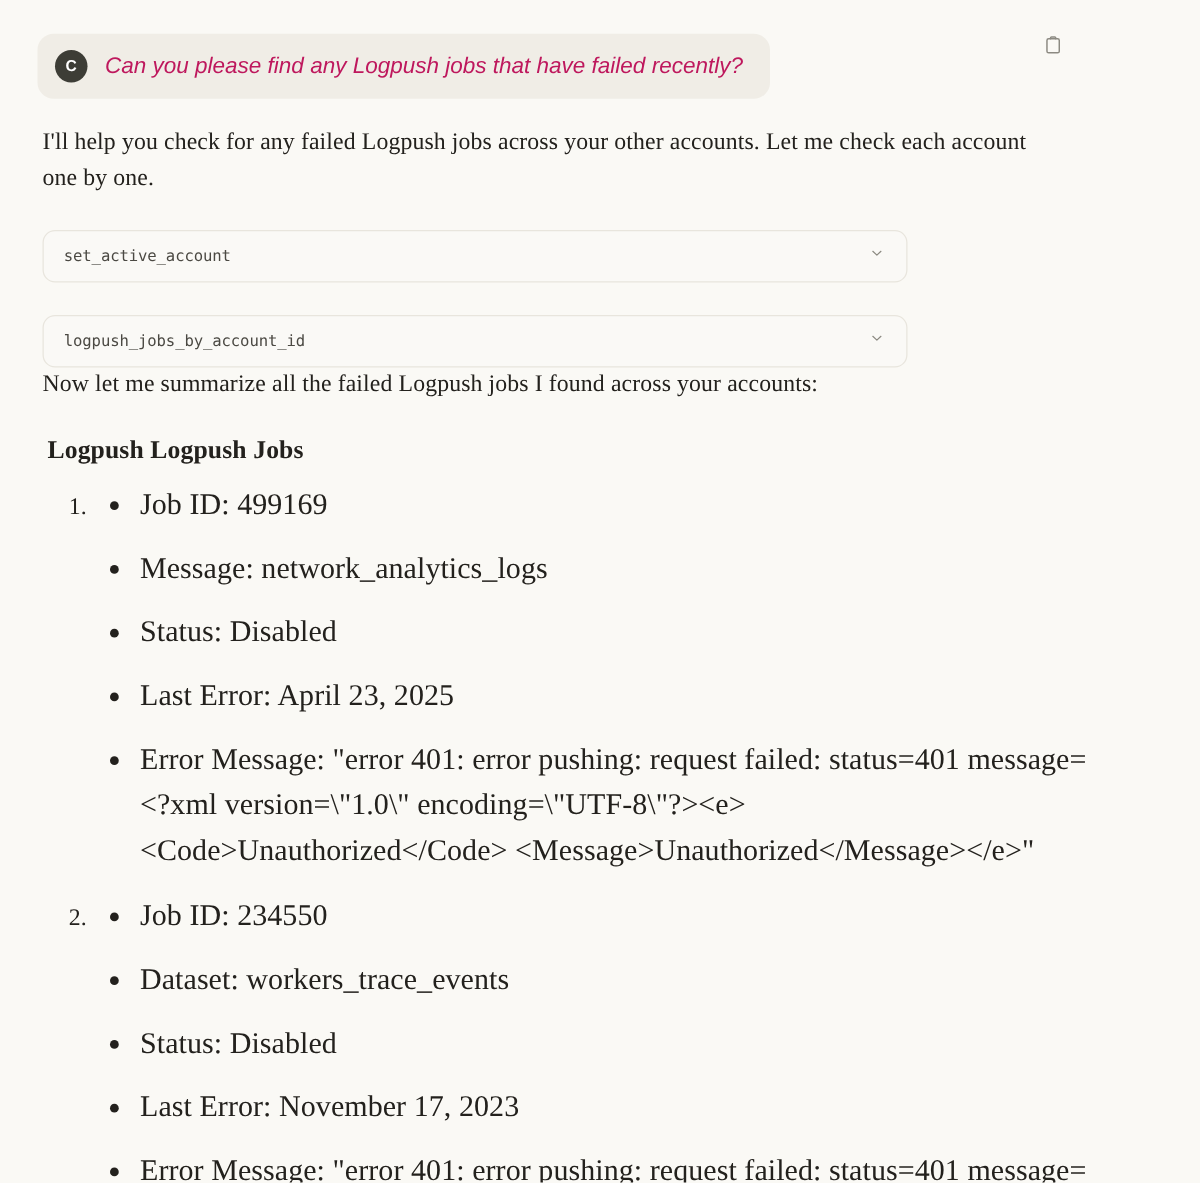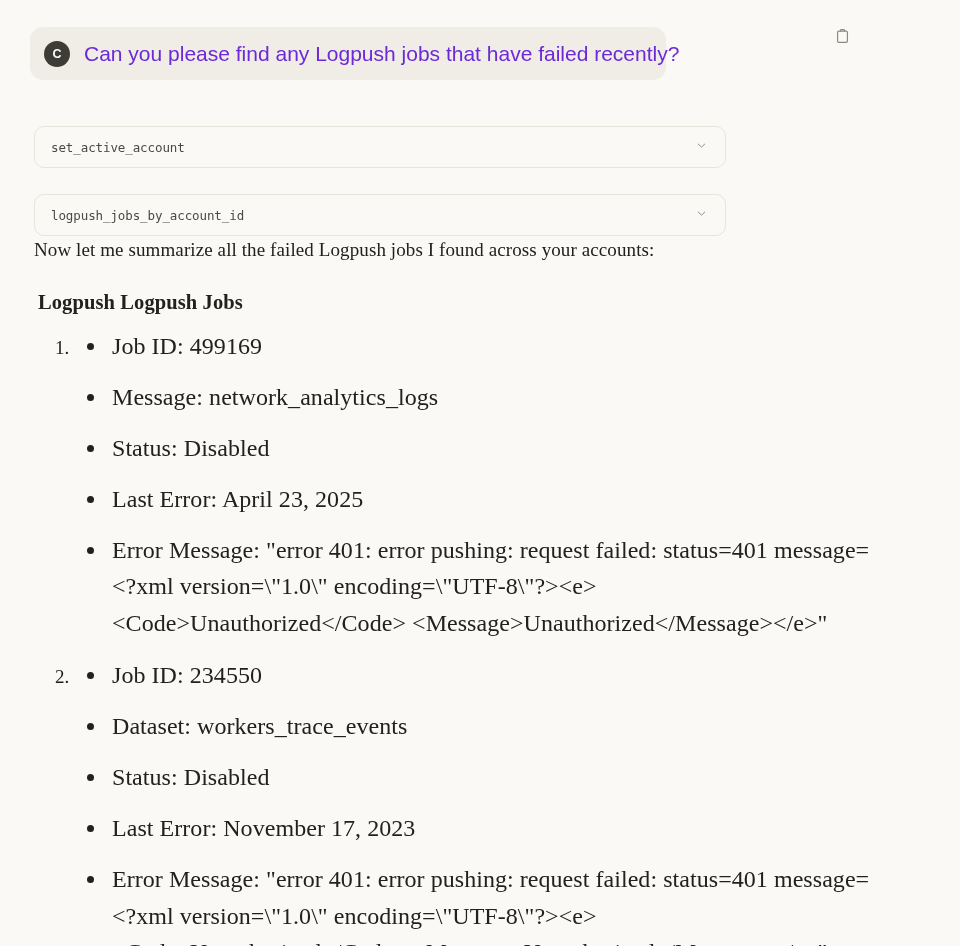--- a/index.html
+++ b/index.html
@@ -65,24 +65,25 @@
     font-size: 12.5px;
     font-weight: 700;
     display: flex;
     align-items: center;
     justify-content: center;
     letter-spacing: 0;
   }
   .bubble-text {
     margin-left: 14px;
     font-family: "Liberation Sans", sans-serif;
-    font-size: 21px;
+    font-size: 18px;
     line-height: 1.3;
-    color: #6d28d9;
+    color: #be185d;
     white-space: nowrap;
+    font-style: italic;
   }
 
   
   .content {
     position: absolute;
     top: 100px;
     left: 34px;
     width: 836px;
   }
   .para {
@@ -174,20 +175,21 @@
 
   <div class="user-row">
     <div class="bubble">
       <div class="avatar">C</div>
       <div class="bubble-text">Can you please find any Logpush jobs that have failed recently?</div>
     </div>
   </div>
 
   <div class="content">
 
+    <p class="para intro">I'll help you check for any failed Logpush jobs across your other accounts. Let me check each account one by one.</p>
 
     <div class="toolcall">
       <span class="toolcall-label">set_active_account</span>
       <span class="chev">
         <svg width="13" height="13" viewBox="0 0 16 16" fill="none" stroke="#8c8a82" stroke-width="1.2" stroke-linecap="round" stroke-linejoin="round">
           <path d="M4 6.2 L8 10 L12 6.2"></path>
         </svg>
       </span>
     </div>
 

